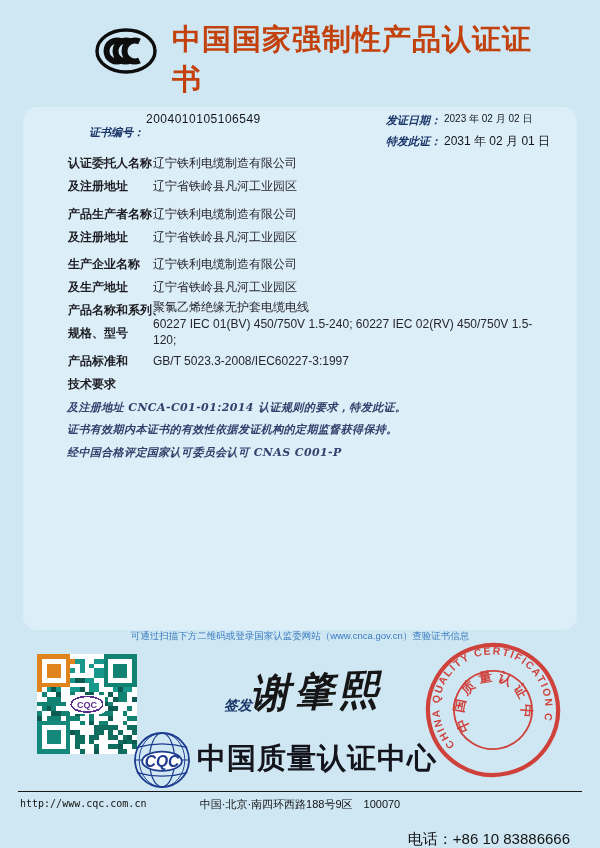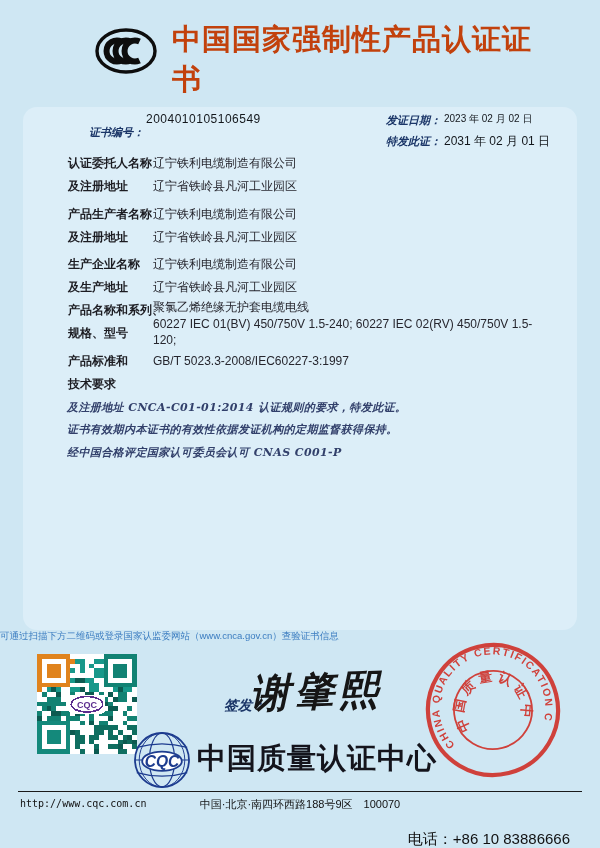--- a/index.html
+++ b/index.html
@@ -27,21 +27,21 @@
   .date-val2 { position:absolute; left:444px; top:22px; font-size:12px; color:#13171c; }
 
   .field-row { position:absolute; left:0; width:600px; }
   .f-label { position:absolute; left:68px; width:100px; font-size:12px; font-weight:bold; color:#1c1c22; line-height:23px; }
   .f-value { position:absolute; left:153px; width:400px; font-size:12px; color:#26262e; line-height:23px; }
   .f-value.tight { line-height:16.5px; }
 
   .statements { position:absolute; left:67px; top:397px; width:470px; font-size:11px;
                 color:#32406b; line-height:22.4px; letter-spacing:0.4px; }
 
-  .verify-note { position:absolute; left:0; top:630px; width:600px; text-align:left;
+  .verify-note { position:absolute; left:0; top:630px; width:600px; text-align:center;
                  font-size:9.5px; color:#3a7cc0; }
 
   .qr-wrap { position:absolute; left:37px; top:654px; width:100px; height:100px; }
   .qr-wrap svg { width:100%; height:100%; shape-rendering:crispEdges; }
 
   .sign-label { position:absolute; left:224px; top:697px; font-size:14px; color:#1b3668; }
   .sign-name { position:absolute; left:250px; top:664px; font-size:40px; color:#161616;
                font-family:"DejaVu Serif", serif; font-style:italic; font-weight:600;
                transform:rotate(-2deg); letter-spacing:4px; }
 

